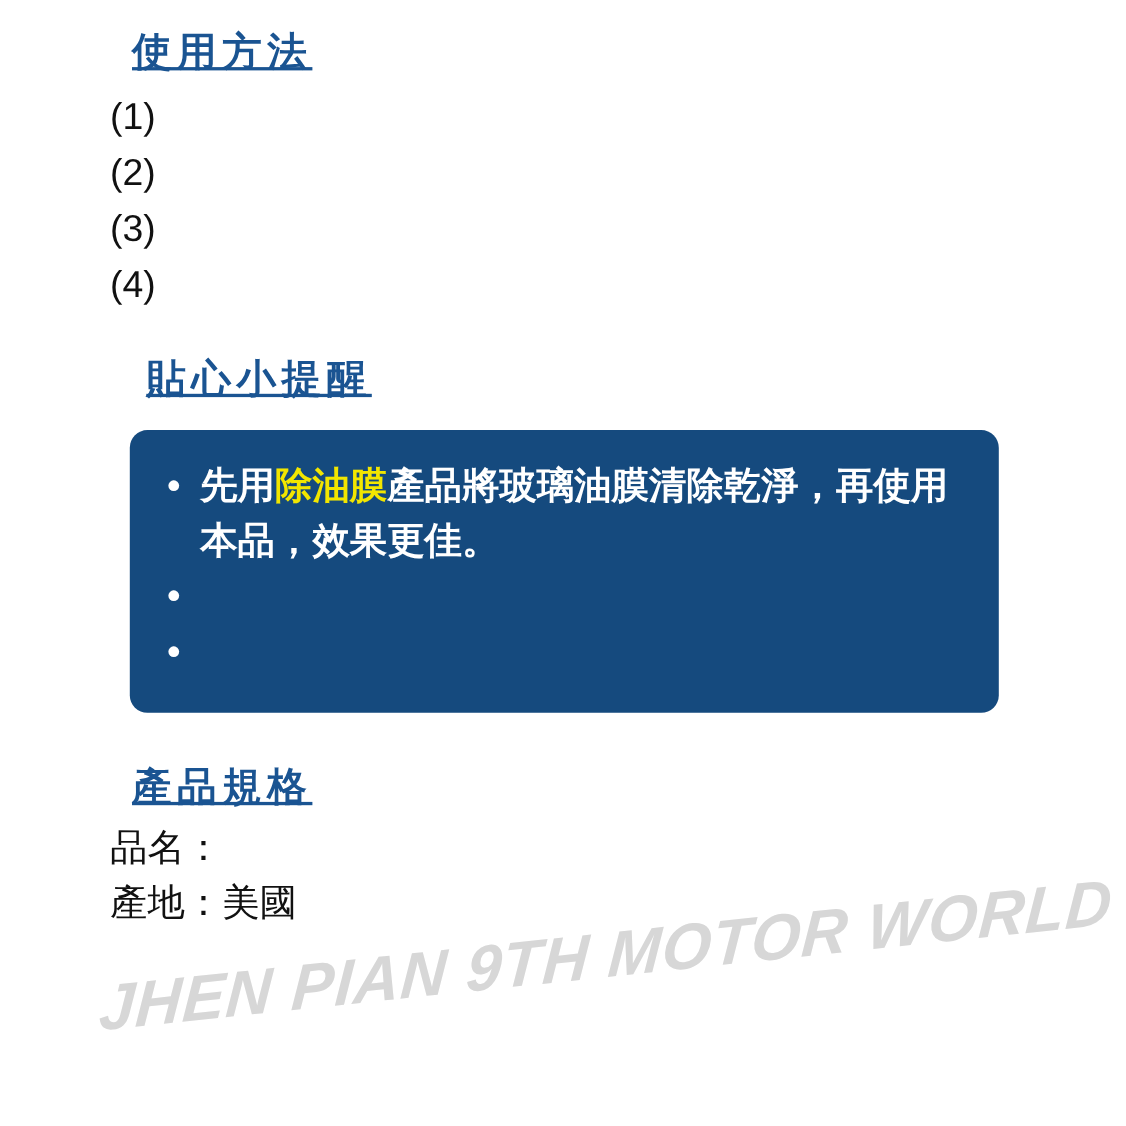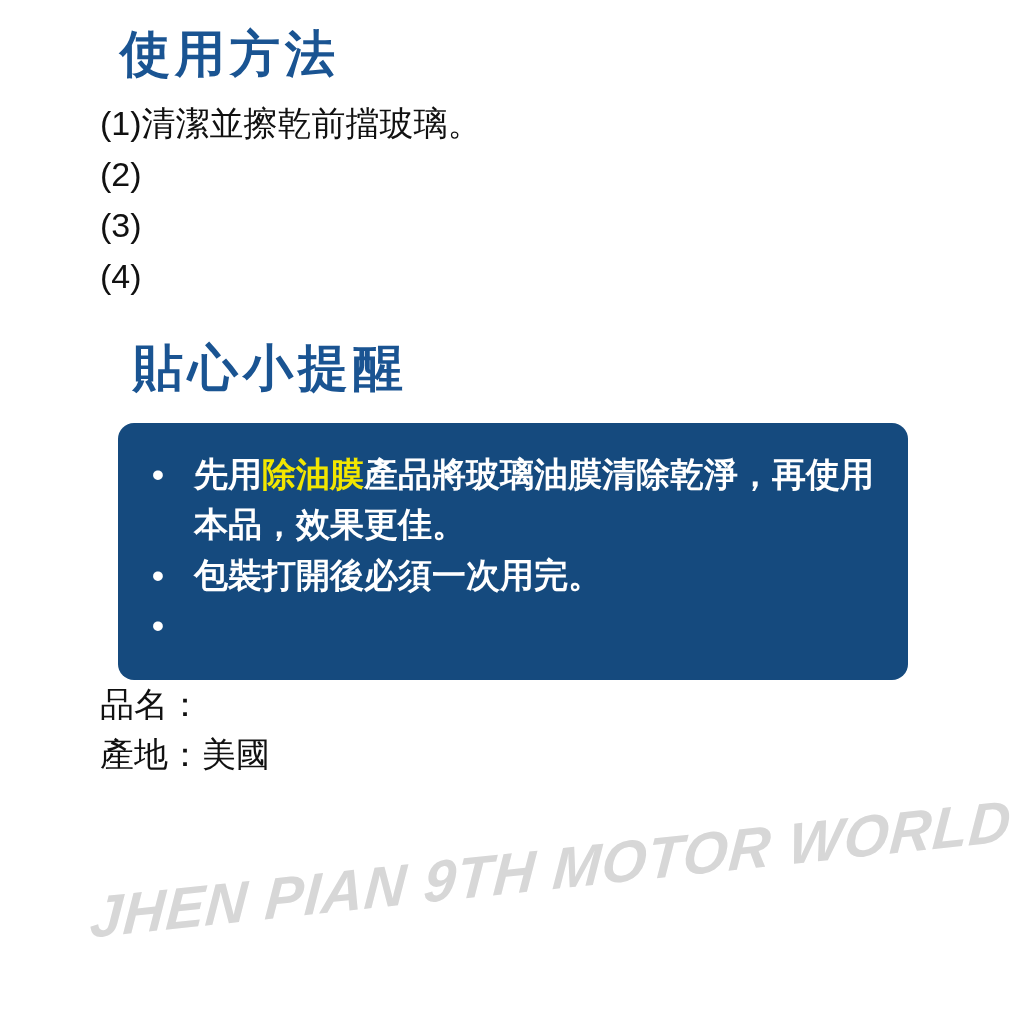--- a/index.html
+++ b/index.html
@@ -8,26 +8,27 @@
     width: 1024px;
     height: 1024px;
     background: #ffffff;
     overflow: hidden;
     font-family: "Liberation Sans", "DejaVu Sans", sans-serif;
     color: #111111;
   }
   .content { position: relative; z-index: 1; padding: 26px 0 0 100px; }
 
   .sec-title {
-    font-size: 50px;
+    font-size: 36px;
     font-weight: bold;
     color: var(--heading-blue, #1a5492);
     letter-spacing: 5px;
     margin: 0 0 14px 20px;
     line-height: 1.15;
+    text-decoration: underline;
   }
 
   .steps { font-size: 34px; line-height: 1.5; }
   .step { display: flex; }
   .step .pfx { flex: 0 0 auto; white-space: nowrap; }
   .step .txt { max-width: 700px; }
 
   .reminder-title { margin-top: 38px; margin-left: 33px; margin-bottom: 26px; }
 
   .tip-box {
@@ -37,21 +38,21 @@
     background: var(--box-blue, #154a7e);
     color: var(--box-text, #ffffff);
     border-radius: 16px;
     padding: 26px 20px 30px 34px;
     font-size: 34px;
     font-weight: 600;
     line-height: 1.48;
   }
   .bullet { display: flex; }
   .bullet .dot { flex: 0 0 30px; }
-  .bullet .btxt { max-width: 680px; margin-left: 12px; }
+  .bullet .btxt { max-width: 680px; }
   .hl { color: var(--highlight-yellow, #f2e600); }
 
   .spec-title { margin-top: 46px; margin-bottom: 12px; }
   .spec-rows { font-size: 34px; line-height: 1.47; }
   .spec-row { display: flex; align-items: center; }
   .spec-row .lbl { flex: 0 0 auto; white-space: nowrap; }
 
   .watermark {
     position: absolute;
     left: 88px;
@@ -75,21 +76,20 @@
 
   <div class="watermark">JHEN PIAN 9TH MOTOR WORLD</div>
 
   <div class="content">
 
     <section>
       <div class="sec-title">使用方法</div>
       <div class="steps">
         <div class="step">
           <span class="pfx">(1)</span>
-          <span class="txt">清潔並擦乾前擋玻璃。</span>
         </div>
         <div class="step">
           <span class="pfx">(2)</span>
         </div>
         <div class="step">
           <span class="pfx">(3)</span>
         </div>
         <div class="step">
           <span class="pfx">(4)</span>
         </div>
@@ -98,29 +98,29 @@
 
     <section>
       <div class="sec-title reminder-title">貼心小提醒</div>
       <div class="tip-box">
         <div class="bullet">
           <span class="dot">•</span>
           <span class="btxt"><span>先用</span><span class="hl">除油膜</span><span>產品將玻璃油膜清除乾淨，再使用本品，效果更佳。</span></span>
         </div>
         <div class="bullet">
           <span class="dot">•</span>
-          <span class="btxt"><span></span><span class="hl"></span><span>包裝打開後必須一次用完。</span></span>
         </div>
         <div class="bullet">
           <span class="dot">•</span>
         </div>
       </div>
     </section>
 
     <section>
+      <div class="sec-title spec-title">產品規格</div>
       <div class="spec-rows">
         <div class="spec-row">
           <span class="lbl">品名：</span>
         </div>
         <div class="spec-row">
           <span class="lbl">產地：</span>
           <span class="val">美國</span>
         </div>
       </div>
     </section>

